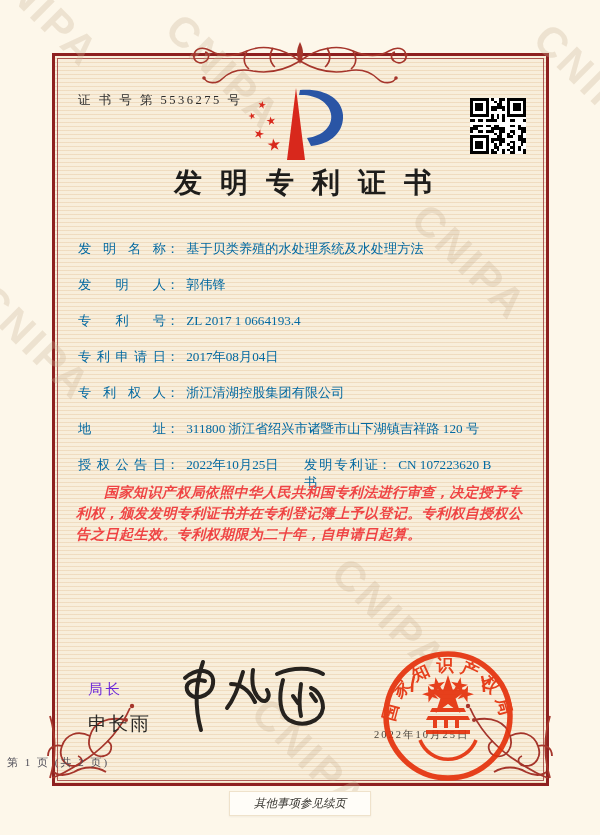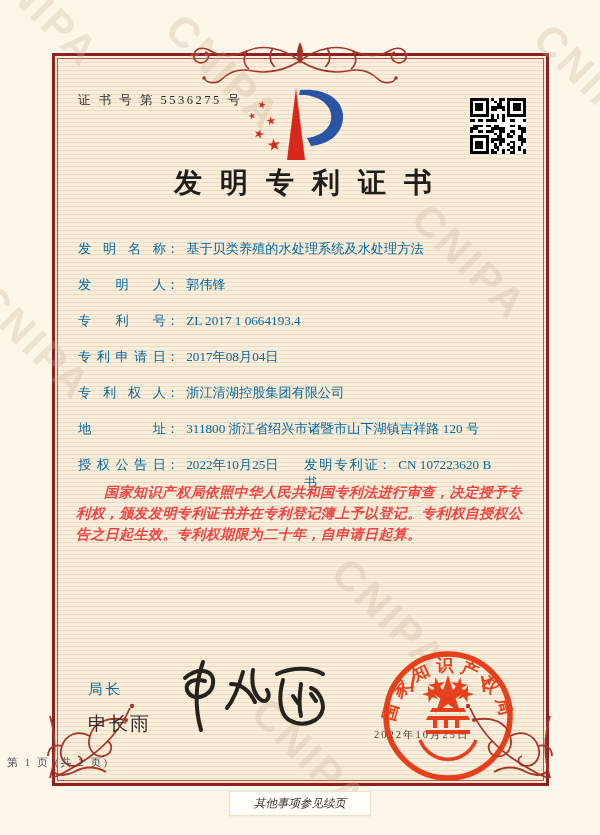--- a/index.html
+++ b/index.html
@@ -59,21 +59,21 @@
   .f-group2 .f-label{width:74px;}
   
   .body-text{
     position:absolute;left:76px;top:482px;width:452px;z-index:2;
     font-size:14px;line-height:21px;font-style:italic;color:#ef4444;
     letter-spacing:0.4px;
     font-weight:bold;
   }
   .body-text p{margin:0;text-indent:2em;}
   
-  .signer-title{position:absolute;left:88px;top:680px;z-index:3;font-size:14.5px;letter-spacing:3px;color:#0369a1;
+  .signer-title{position:absolute;left:88px;top:680px;z-index:3;font-size:14.5px;letter-spacing:3px;color:#6d28d9;
     font-family:"Liberation Sans","DejaVu Sans",sans-serif;}
   .signer-name{position:absolute;left:88px;top:711px;z-index:3;font-size:19px;letter-spacing:2px;color:#2a2926;
     font-family:"Liberation Sans","DejaVu Sans",sans-serif;}
   .signature{position:absolute;left:165px;top:650px;z-index:3;}
   .seal{position:absolute;left:378px;top:646px;z-index:5;}
   .seal-date{
     position:absolute;left:374px;top:728px;z-index:4;width:130px;
     font-size:10.5px;letter-spacing:2px;color:#49423a;white-space:nowrap;
   }
   .page-info{

